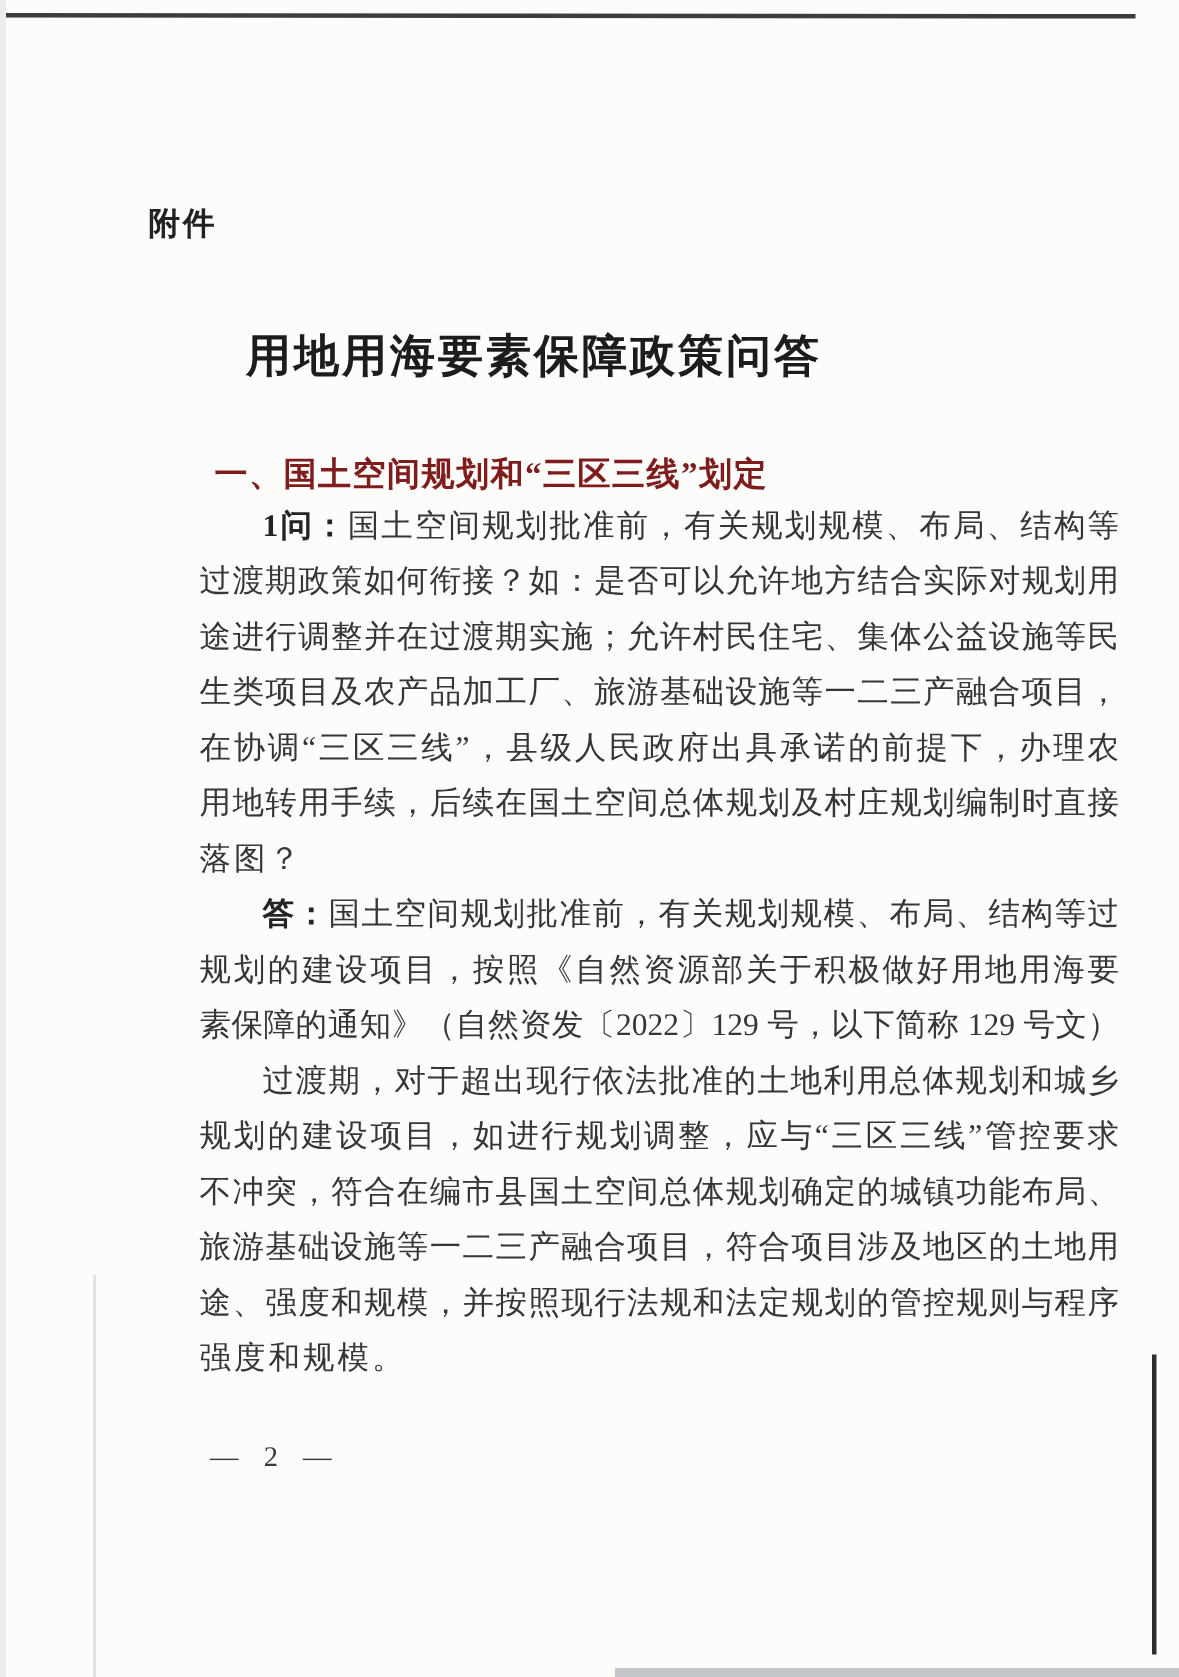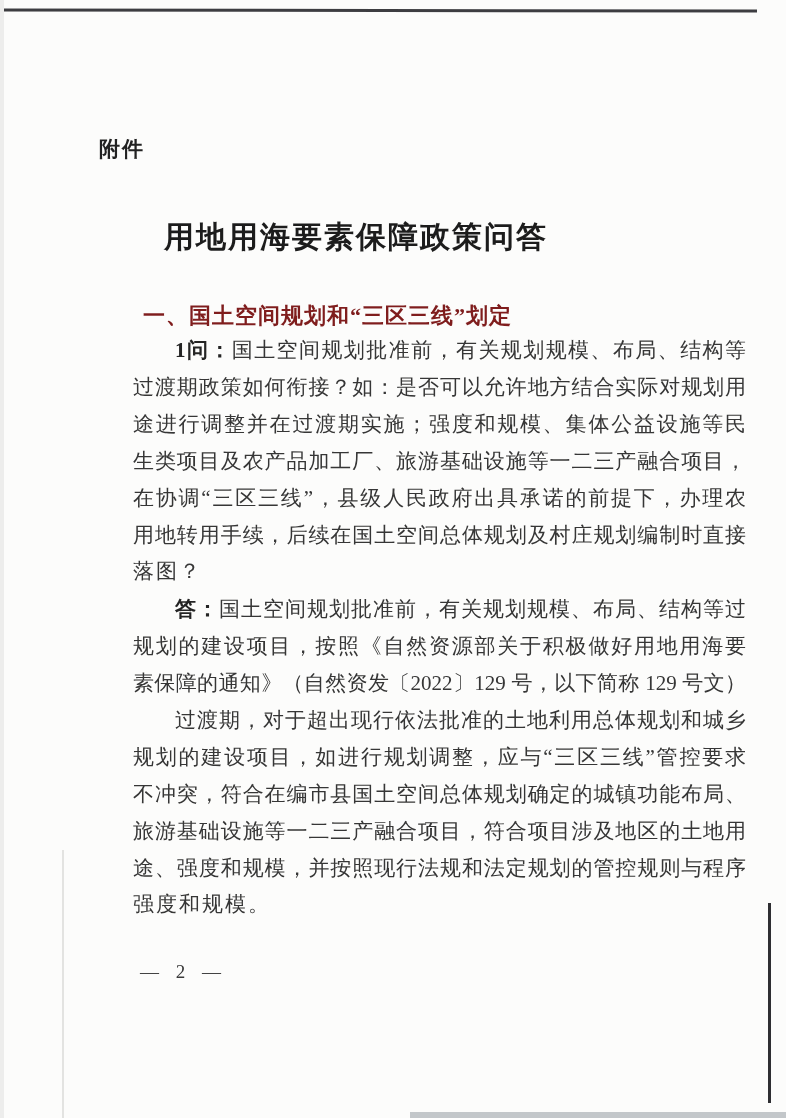--- a/index.html
+++ b/index.html
@@ -102,21 +102,20 @@
     height: 37px;
     line-height: 37px;
     text-align: justify;
     text-align-last: justify;
     white-space: nowrap;
   }
   .body-line.no-fill {
     text-align: left;
     text-align-last: left;
     letter-spacing: 2px;
-    font-family: Liberation Mono, monospace;
   }
   .body-line.indented {
     padding-left: 42px;
     box-sizing: border-box;
   }
   .line-prefix {
     font-weight: bold;
     color: #242424;
   }
   .page-number {
@@ -142,21 +141,21 @@
   <div class="attachment-label">附件</div>
 
   <div class="doc-title">用地用海要素保障政策问答</div>
 
   <div class="section-heading">一、国土空间规划和“三区三线”划定</div>
 
   <div class="doc-body">
 
   <div class="body-line indented"><span class="line-prefix">1问：</span><span>国土空间规划批准前，有关规划规模、布局、结构等</span></div>
       <div class="body-line">过渡期政策如何衔接？如：是否可以允许地方结合实际对规划用</div>
-      <div class="body-line">途进行调整并在过渡期实施；强度和规模、集体公益设施等民</div>
+      <div class="body-line">途进行调整并在过渡期实施；允许村民住宅、集体公益设施等民</div>
       <div class="body-line">生类项目及农产品加工厂、旅游基础设施等一二三产融合项目，</div>
       <div class="body-line">在协调“三区三线”，县级人民政府出具承诺的前提下，办理农</div>
       <div class="body-line">用地转用手续，后续在国土空间总体规划及村庄规划编制时直接</div>
       <div class="body-line no-fill">落图？</div>
       <div class="body-line indented"><span class="line-prefix">答：</span><span>国土空间规划批准前，有关规划规模、布局、结构等过</span></div>
       <div class="body-line">规划的建设项目，按照《自然资源部关于积极做好用地用海要</div>
       <div class="body-line">素保障的通知》（自然资发〔2022〕129 号，以下简称 129 号文）</div>
       <div class="body-line indented">过渡期，对于超出现行依法批准的土地利用总体规划和城乡</div>
       <div class="body-line">规划的建设项目，如进行规划调整，应与“三区三线”管控要求</div>
       <div class="body-line">不冲突，符合在编市县国土空间总体规划确定的城镇功能布局、</div>

